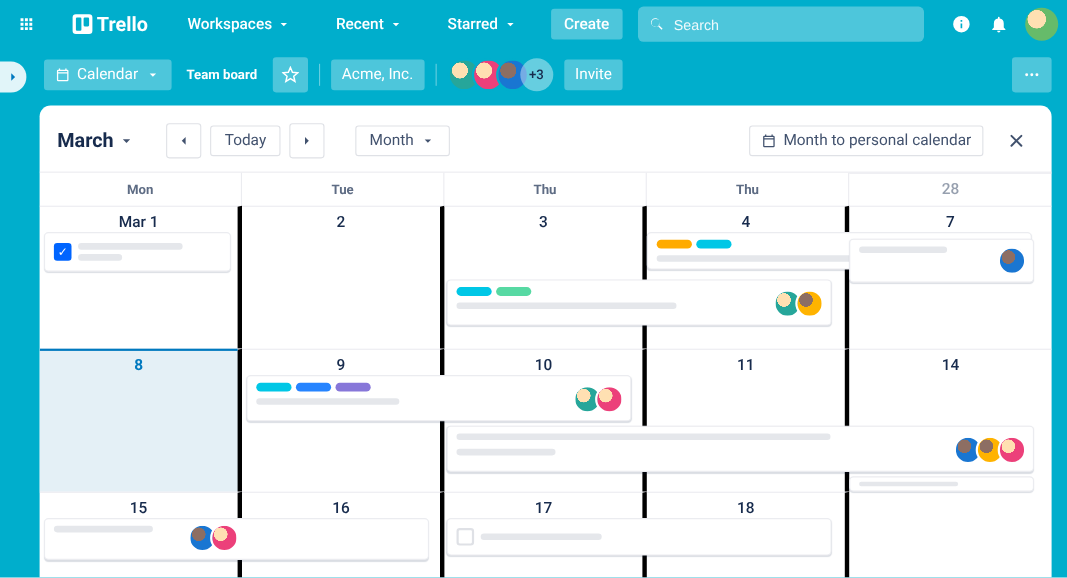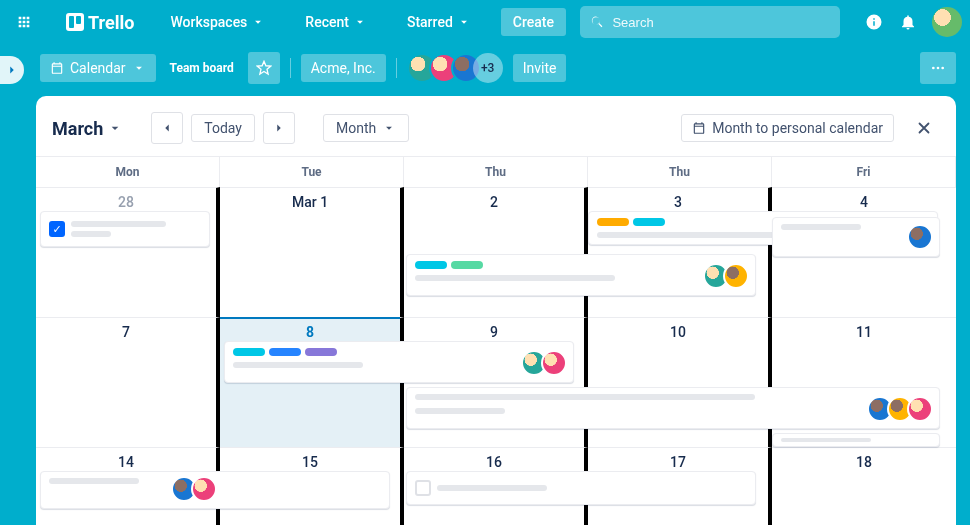--- a/index.html
+++ b/index.html
@@ -423,21 +423,20 @@
         </svg>
     </div>
   </div>
 
   <div class="cal-grid">
 
     <div class="cal-head">Mon</div>
     <div class="cal-head">Tue</div>
     <div class="cal-head">Thu</div>
     <div class="cal-head">Thu</div>
-    <div class="cal-head">Fri</div>
 
     <div class="cal-cell">
       <div class="cal-date muted">28</div>
     </div>
     <div class="cal-cell">
       <div class="cal-date">Mar 1</div>
     </div>
     <div class="cal-cell">
       <div class="cal-date">2</div>
     </div>

